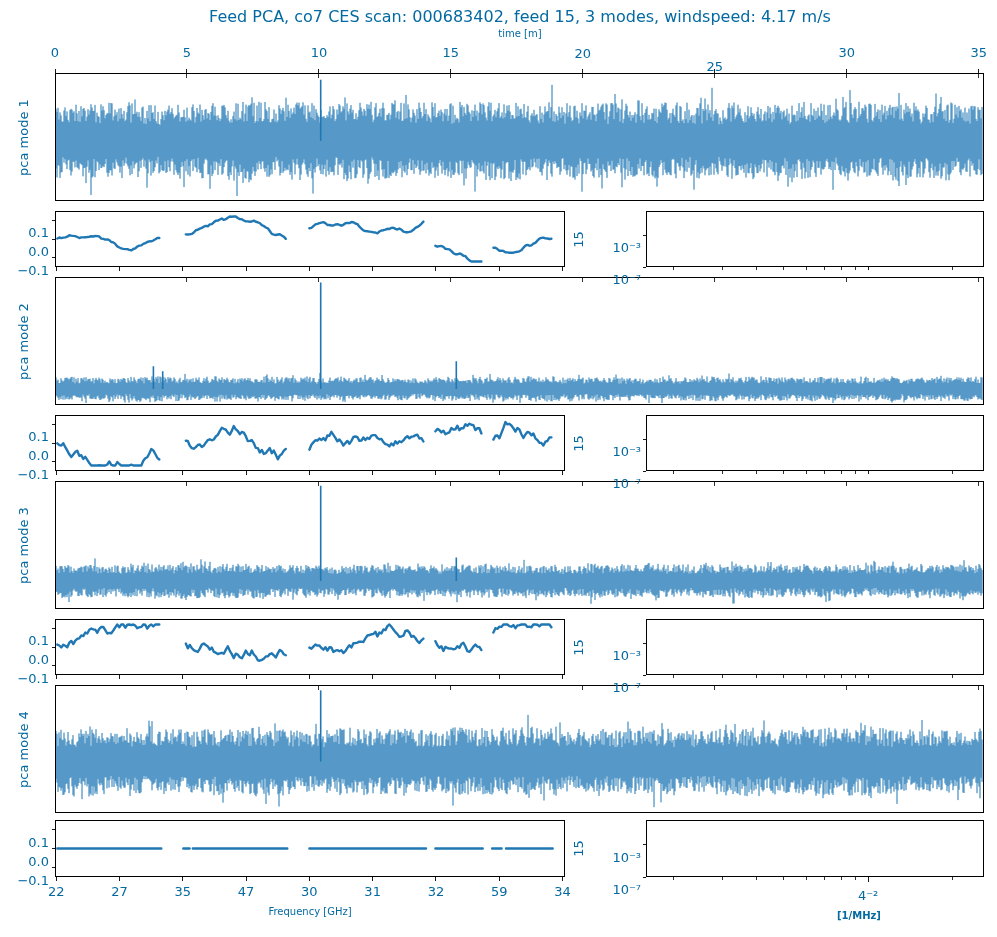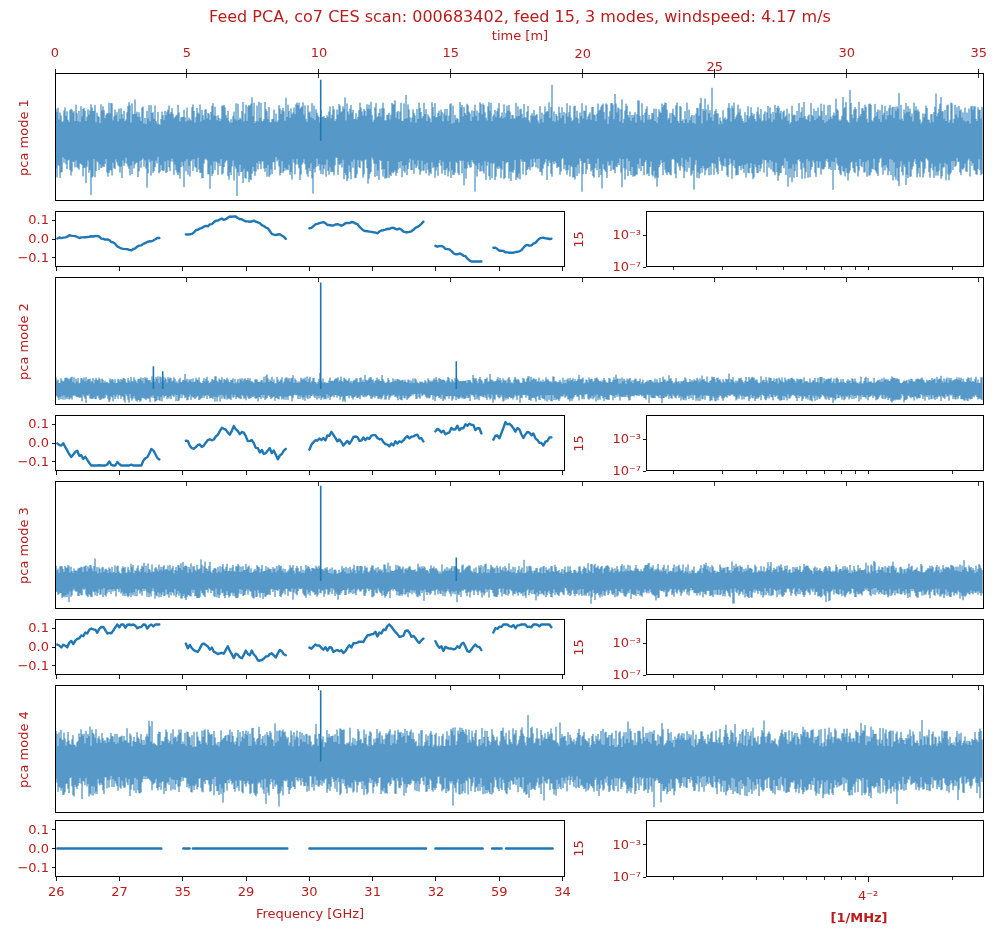--- a/index.html
+++ b/index.html
@@ -1,41 +1,41 @@
 <!DOCTYPE html>
 <html><head>
 <meta charset="utf-8">
 <style>
   html,body{margin:0;padding:0;background:#fff;}
   .fig{position:relative;width:997px;height:937px;background:#fff;overflow:hidden;
-       font-family:"DejaVu Sans","Liberation Sans",sans-serif;color:#b91c1c;}
+       font-family:"DejaVu Sans","Liberation Sans",sans-serif;color:#0369a1;}
   .panel{position:absolute;background:#fff;border:1px solid #000;box-sizing:border-box;}
   .panel svg{display:block;width:100%;height:100%;}
   .big{left:55px;width:929px;height:128px;}
   .small{left:55px;width:510px;height:56px;}
   .logp{left:646px;width:338px;height:56px;}
   #p0{top:73px}#p1{top:277px}#p2{top:481px}#p3{top:685px}
   #r0{top:211px}#r1{top:415px}#r2{top:619px}#r3{top:820px;height:57px}
   #q0{top:211px}#q1{top:415px}#q2{top:619px}#q3{top:820px;height:57px}
   .title{position:absolute;top:7px;left:520px;transform:translateX(-50%);
          font-size:16px;white-space:nowrap;}
-  .axlabel{position:absolute;font-size:13px;white-space:nowrap;}
+  .axlabel{position:absolute;font-size:10px;white-space:nowrap;}
   #time-axis-label{top:28px;left:520px;transform:translateX(-50%);}
   #freq-axis-label{top:906px;left:310px;transform:translateX(-50%);}
   #psd-axis-label{top:910px;left:859px;transform:translateX(-50%);font-weight:bold;}
   .ylab{position:absolute;left:-46px;top:0;bottom:0;width:26px;
         display:flex;align-items:center;justify-content:center;}
   .ylab>span{transform:rotate(-90deg);white-space:nowrap;font-size:13px;}
   .feedlab{position:absolute;right:-27px;top:0;bottom:0;width:26px;
         display:flex;align-items:center;justify-content:center;}
   .feedlab>span{transform:rotate(-90deg);white-space:nowrap;font-size:13px;}
   #overlay{position:absolute;left:0;top:0;width:997px;height:937px;pointer-events:none;}
   .tick-label{position:absolute;font-size:13px;line-height:16px;white-space:nowrap;}
   .tl-center{text-align:center;}
-  .tl-right{text-align:right;}
+  .tl-right{text-align:right;margin-top:13px;}
 </style>
 </head>
 <body>
 
 <div class="fig">
 
   <div class="title">Feed PCA, co7 CES scan: 000683402, feed 15, 3 modes, windspeed: 4.17 m/s</div>
   <div class="axlabel" id="time-axis-label">time [m]</div>
 
   <div class="panel big" id="p0">
@@ -276,24 +276,24 @@
       <span class="tick-label tl-right" style="left: 9px; top: 620.333px; width: 40px;">0.1</span>
       <span class="tick-label tl-right" style="left: 9px; top: 639px; width: 40px;">0.0</span>
       <span class="tick-label tl-right" style="left: 9px; top: 657.667px; width: 40px;">−0.1</span>
       <span class="tick-label tl-right" style="left: 591px; top: 635.08px; width: 50px;">10⁻³</span>
       <span class="tick-label tl-right" style="left: 591px; top: 667px; width: 50px;">10⁻⁷</span>
       <span class="tick-label tl-right" style="left: 9px; top: 821.5px; width: 40px;">0.1</span>
       <span class="tick-label tl-right" style="left: 9px; top: 840.5px; width: 40px;">0.0</span>
       <span class="tick-label tl-right" style="left: 9px; top: 859.5px; width: 40px;">−0.1</span>
       <span class="tick-label tl-right" style="left: 591px; top: 836.51px; width: 50px;">10⁻³</span>
       <span class="tick-label tl-right" style="left: 591px; top: 869px; width: 50px;">10⁻⁷</span>
-      <span class="tick-label tl-center" style="left: 26.2655px; top: 884px; width: 60px;">26</span>
+      <span class="tick-label tl-center" style="left: 26.2655px; top: 884px; width: 60px;">22</span>
       <span class="tick-label tl-center" style="left: 89.5409px; top: 884px; width: 60px;">27</span>
       <span class="tick-label tl-center" style="left: 152.816px; top: 884px; width: 60px;">35</span>
-      <span class="tick-label tl-center" style="left: 216.092px; top: 884px; width: 60px;">29</span>
+      <span class="tick-label tl-center" style="left: 216.092px; top: 884px; width: 60px;">47</span>
       <span class="tick-label tl-center" style="left: 279.367px; top: 884px; width: 60px;">30</span>
       <span class="tick-label tl-center" style="left: 342.643px; top: 884px; width: 60px;">31</span>
       <span class="tick-label tl-center" style="left: 405.918px; top: 884px; width: 60px;">32</span>
       <span class="tick-label tl-center" style="left: 469.194px; top: 884px; width: 60px;">59</span>
       <span class="tick-label tl-center" style="left: 532.469px; top: 884px; width: 60px;">34</span>
       <span class="tick-label tl-center" style="left: 838.066px; top: 888px; width: 60px;">4⁻²</span>
     </div>
 </div>
 
 </body></html>

